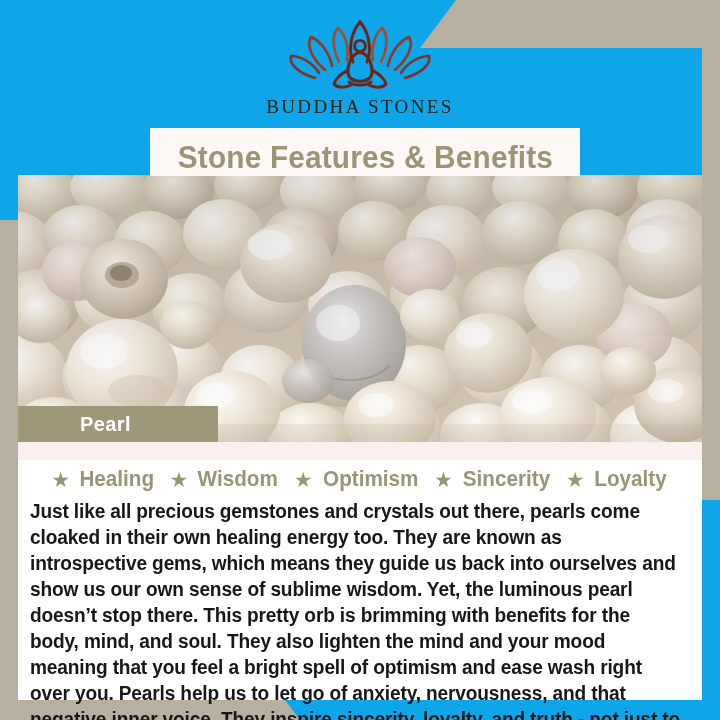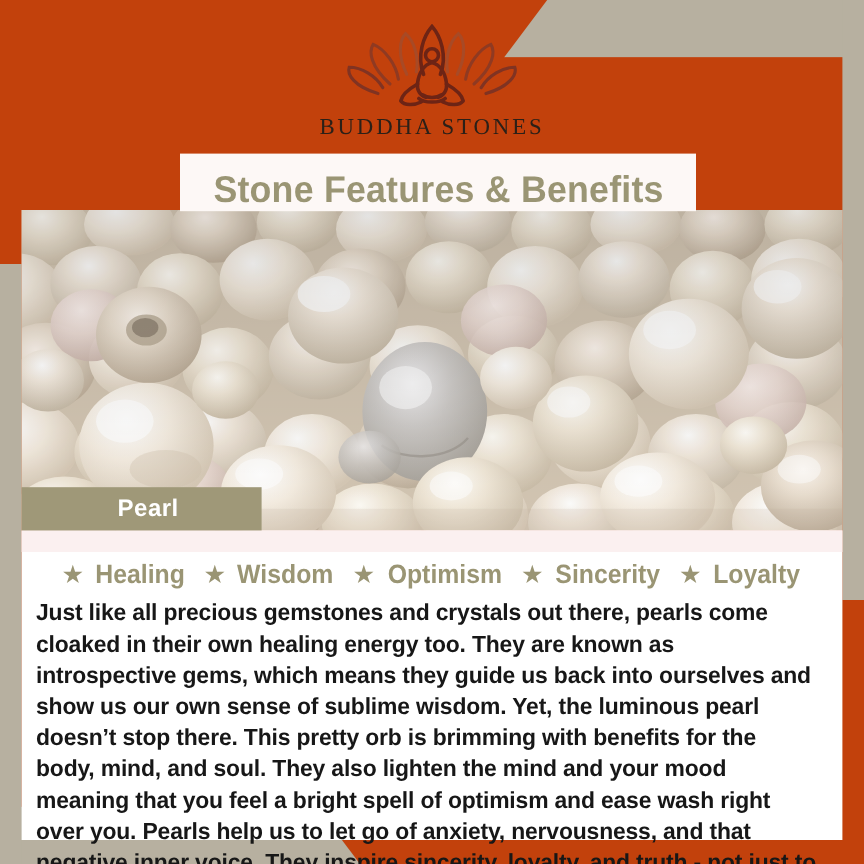--- a/index.html
+++ b/index.html
@@ -8,21 +8,21 @@
     width: 720px;
     height: 720px;
     overflow: hidden;
     font-family: "Liberation Sans", sans-serif;
   }
 
   #page {
     position: relative;
     width: 720px;
     height: 720px;
-    background: #c2410c;
+    background: #0ea5e9;
     overflow: hidden;
   }
 
   
   .corner-tan {
     position: absolute;
     background: #b7b0a0;
   }
   #tan-top-right {
     top: 0;
@@ -125,21 +125,20 @@
     display: flex;
     align-items: center;
     z-index: 7;
   }
   #stone-name {
     color: #ffffff;
     font-size: 20px;
     font-weight: bold;
     padding-left: 62px;
     letter-spacing: 0.4px;
-    margin-left: 18px;
   }
 
   
   #content-panel {
     position: absolute;
     left: 18px;
     top: 442px;
     width: 684px;
     height: 258px;
     background: #ffffff;

